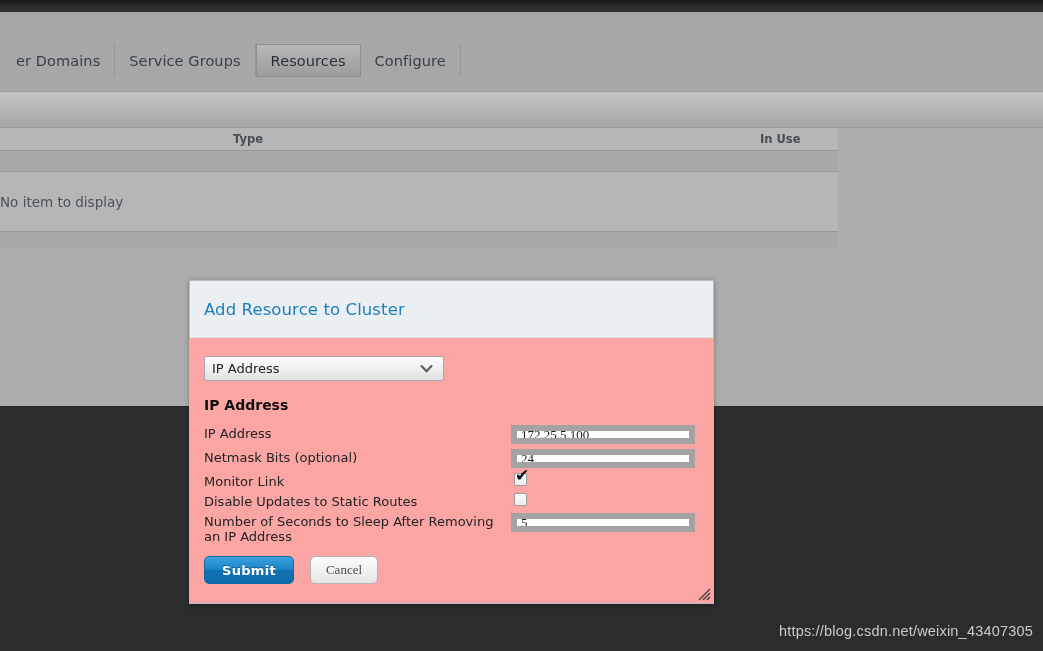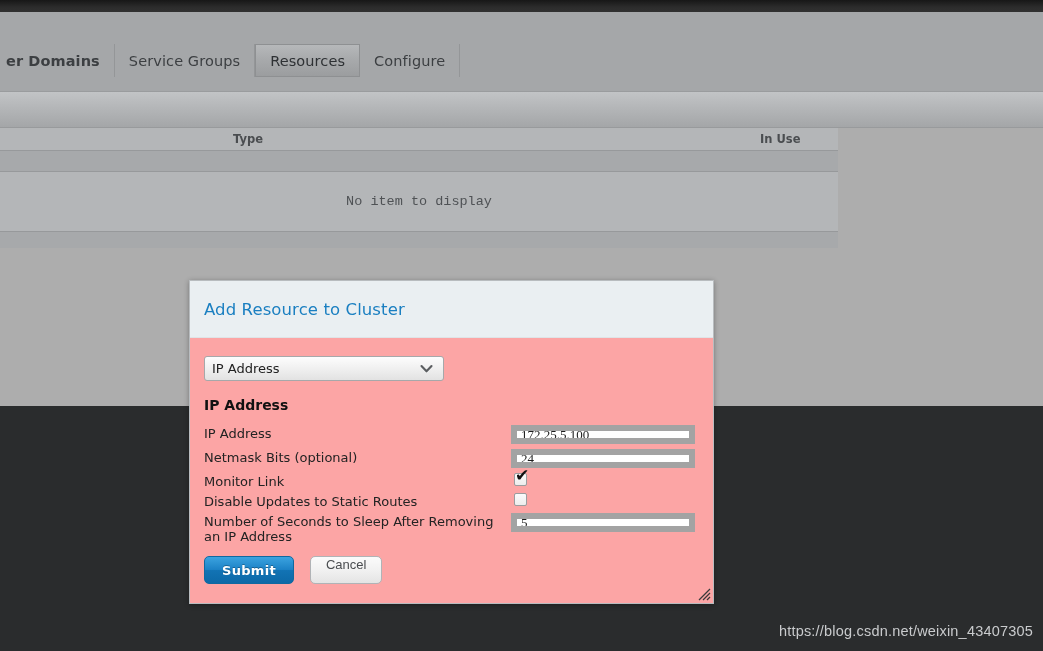--- a/index.html
+++ b/index.html
@@ -60,21 +60,21 @@
     display: flex;
     align-items: center;
     padding: 0 14px;
     font-size: 14.5px;
     color: #3c3f42;
     white-space: nowrap;
     border-right: 1px solid #949698;
     cursor: pointer;
     letter-spacing: .1px;
   }
-  .nav-tab.first { padding-left: 6px; font-weight: bold; }
+  .nav-tab.first { padding-left: 16px; }
   .nav-tab.active {
     background: linear-gradient(to bottom, #b6b8ba 0%, #a8aaac 45%, #9b9d9f 100%);
     border: 1px solid #8e9092;
     border-bottom: 1px solid #8e9092;
     color: #2e3134;
   }
 
   
   #gradient-band {
     position: absolute;
@@ -113,24 +113,22 @@
     height: 20px;
     background: #a7a9ab;
     border-bottom: 1px solid #97999b;
   }
   #table-empty {
     height: 59px;
     background: #b4b6b8;
     border-bottom: 1px solid #97999b;
     display: flex;
     align-items: center;
-    justify-content: center;
     font-size: 13.5px;
     color: #4f5255;
-    font-family: Liberation Mono, monospace;
   }
   #table-footer {
     height: 16px;
     background: #a7a9ab;
   }
 
   
   #dark-area {
     position: absolute;
     left: 0;
@@ -299,22 +297,23 @@
   }
   #cancel-button {
     height: 26px;
     padding: 0 15px;
     border: 1px solid #b0b3b6;
     border-radius: 5px;
     background: linear-gradient(to bottom, #fbfbfb 0%, #f1f1f1 50%, #e4e4e4 100%);
     color: #4a4d50;
     font-size: 13px;
     display: flex;
+    align-items: center;
     cursor: pointer;
-    font-family: Liberation Sans, sans-serif;
+    font-family: Liberation Serif, serif;
   }
 
   #resize-grip {
     position: absolute;
     right: 2px;
     bottom: 2px;
     width: 13px;
     height: 13px;
     cursor: nwse-resize;
   }

